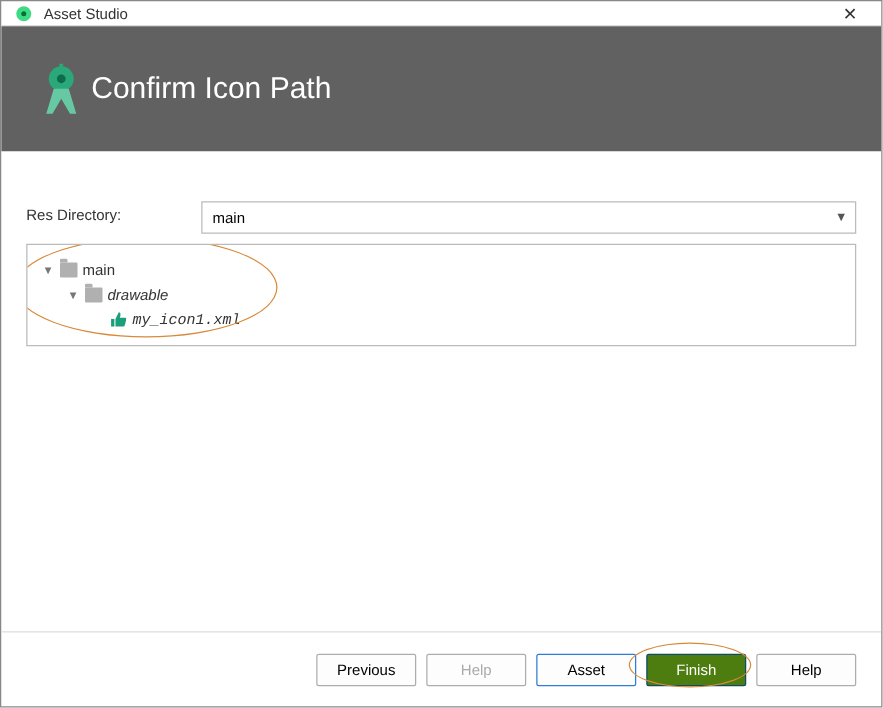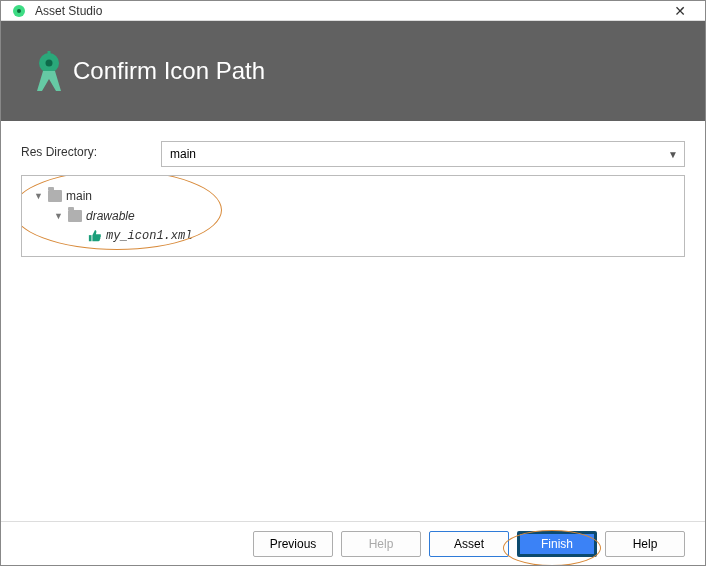--- a/index.html
+++ b/index.html
@@ -49,20 +49,21 @@
       color: #fff;
       font-weight: 300;
       font-size: 24px;
     }
     .content {
       flex: 1;
       padding: 20px;
       display: flex;
       flex-direction: column;
       position: relative;
+      margin-top: 20px;
     }
     .row {
       display: flex;
       align-items: flex-start;
       margin-bottom: 8px;
     }
     .row-label {
       width: 140px;
       padding-top: 4px;
       color: #333;
@@ -124,21 +125,21 @@
     .thumb-icon {
       width: 14px; height: 14px;
       display: flex;
       align-items: center;
       justify-content: center;
     }
     .tree-label { color: #333; }
     .tree-label.italic { font-style: italic; }
     .footer {
       border-top: 1px solid #ddd;
-      height: 44px;
+      height: 60px;
       display: flex;
       align-items: center;
       justify-content: flex-end;
       gap: 8px;
       padding: 0 20px;
       position: relative;
     }
     .btn {
       min-width: 80px;
       height: 26px;
@@ -152,22 +153,22 @@
       border-radius: 2px;
     }
     .btn.disabled {
       color: #aaa;
       cursor: default;
     }
     .btn.outlined {
       border: 1px solid #2f7bd8;
     }
     .btn.primary {
-      background: #3b82f6;
-      border: 3px solid #0c4a6e;
+      background: #4d7c0f;
+      border: 1px solid #0c4a6e;
       color: #fff;
     }
     .annot {
       position: absolute;
       border: 1.5px solid #d88a3a;
       border-radius: 50%;
       pointer-events: none;
     }
   </style>
 </head>

